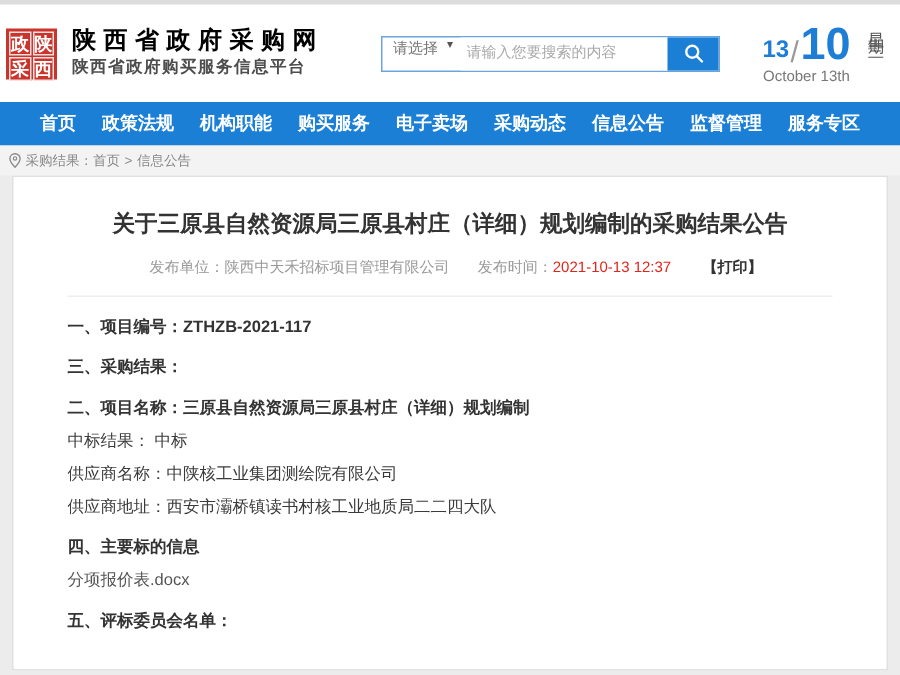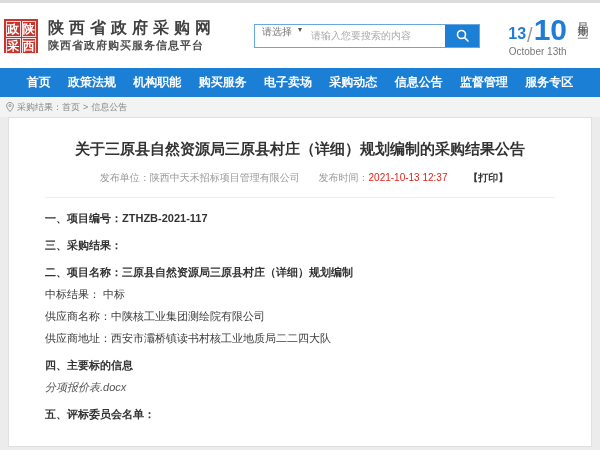--- a/index.html
+++ b/index.html
@@ -38,21 +38,21 @@
     background:var(--logo-red);
     color:#fff;
     font-weight:bold;
     font-size:12px;
     line-height:14px;
     text-align:center;
     border:1px solid rgba(255,255,255,.85);
   }
   .site-titles{margin-left:10px;flex:0 0 auto;}
   .site-title{
-    font-size:16px;font-weight:bold;color:#404040;letter-spacing:5px;line-height:20px;
+    font-size:16px;font-weight:bold;color:#000000;letter-spacing:5px;line-height:20px;
   }
   .site-subtitle{
     font-size:11px;font-weight:bold;color:#4d4d4d;letter-spacing:1px;line-height:15px;
   }
   
   .search-bar{
     margin-left:38px;
     display:flex;align-items:stretch;
     border:1px solid #6aa6dd;
     height:24px;width:226px;
@@ -143,21 +143,21 @@
     border-bottom:1px solid #eee;
   }
   .article-meta .meta-item{margin:0 8px;}
   .time-red{color:var(--time-red);}
   .print-btn{color:#333;font-weight:bold;cursor:pointer;margin-left:10px;}
   
   .article-body{margin-top:6px;font-size:11px;color:#333;}
   .article-body p{line-height:13px;}
   .b-head{font-weight:bold;margin-top:14px;}
   .b-sub{margin-top:9px;color:#3a3a3a;}
-  .attachment{color:#555;cursor:pointer;margin-top:9px;font-style:italic;}
+  .attachment{color:#555;cursor:pointer;margin-top:9px;}
   .redacted{
     display:inline-block;
     width:66px;height:11px;
     background:#f1efee;
     border-radius:2px;
     vertical-align:middle;
     filter:blur(1px);
   }
 </style>
 </head>

